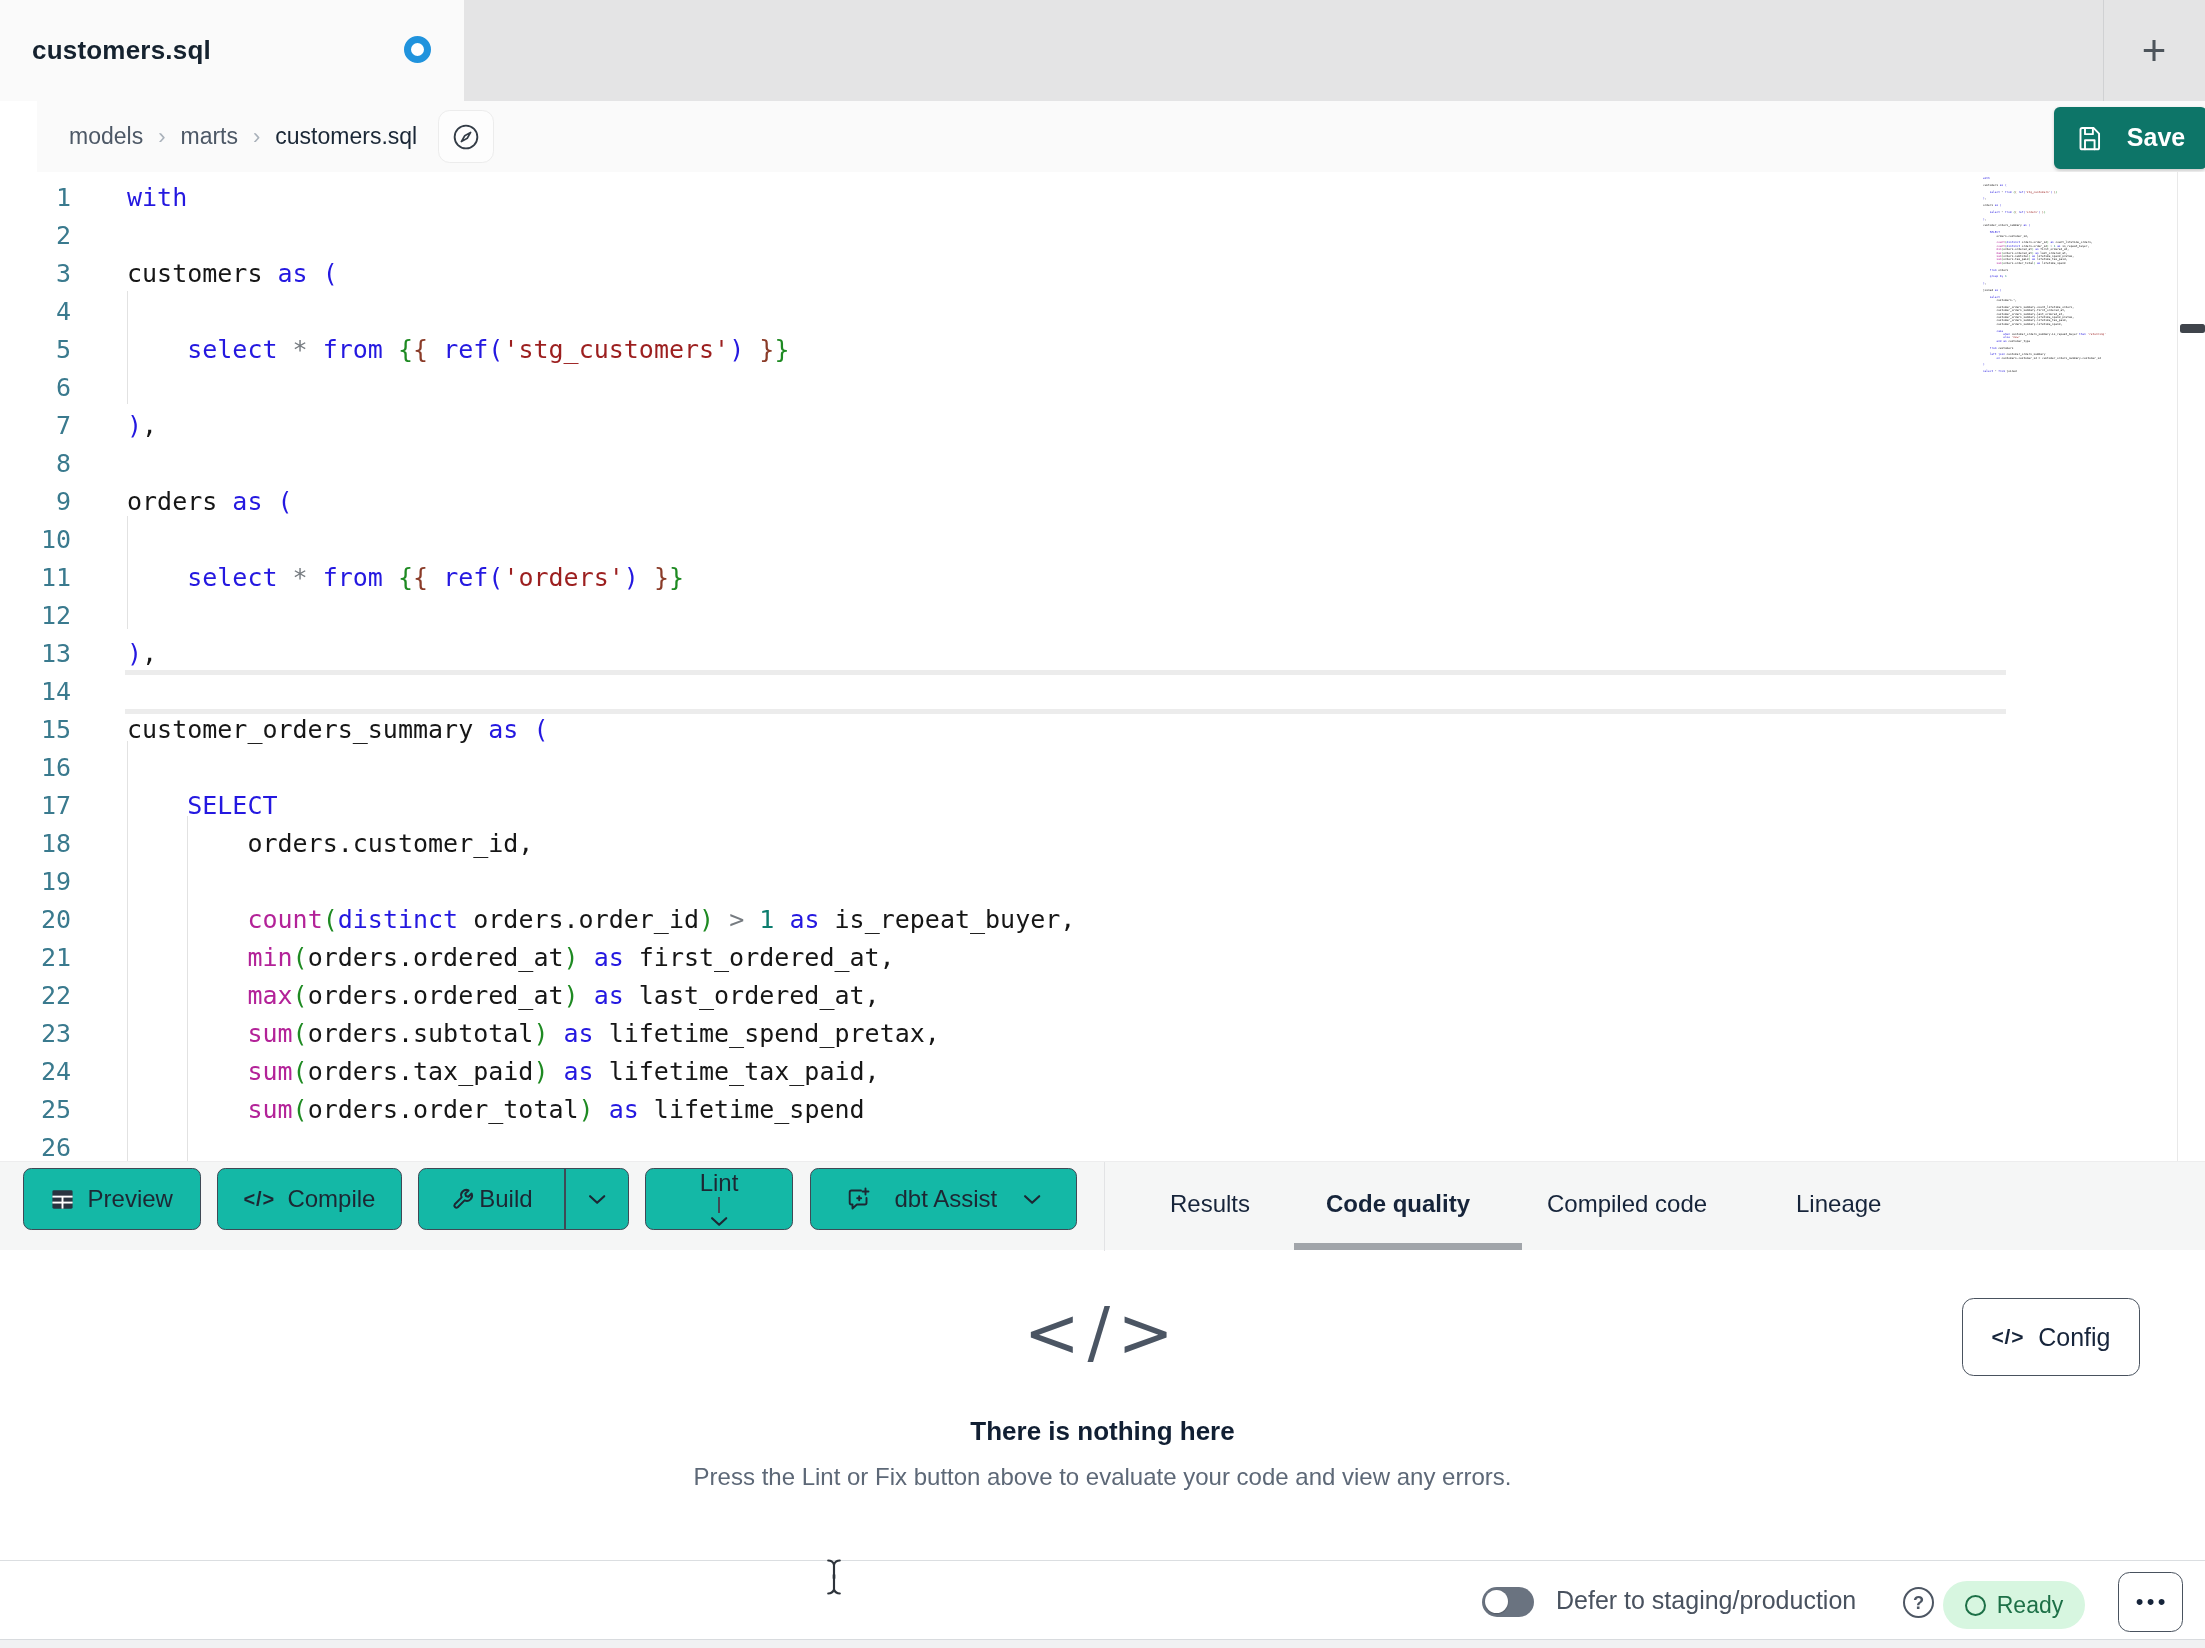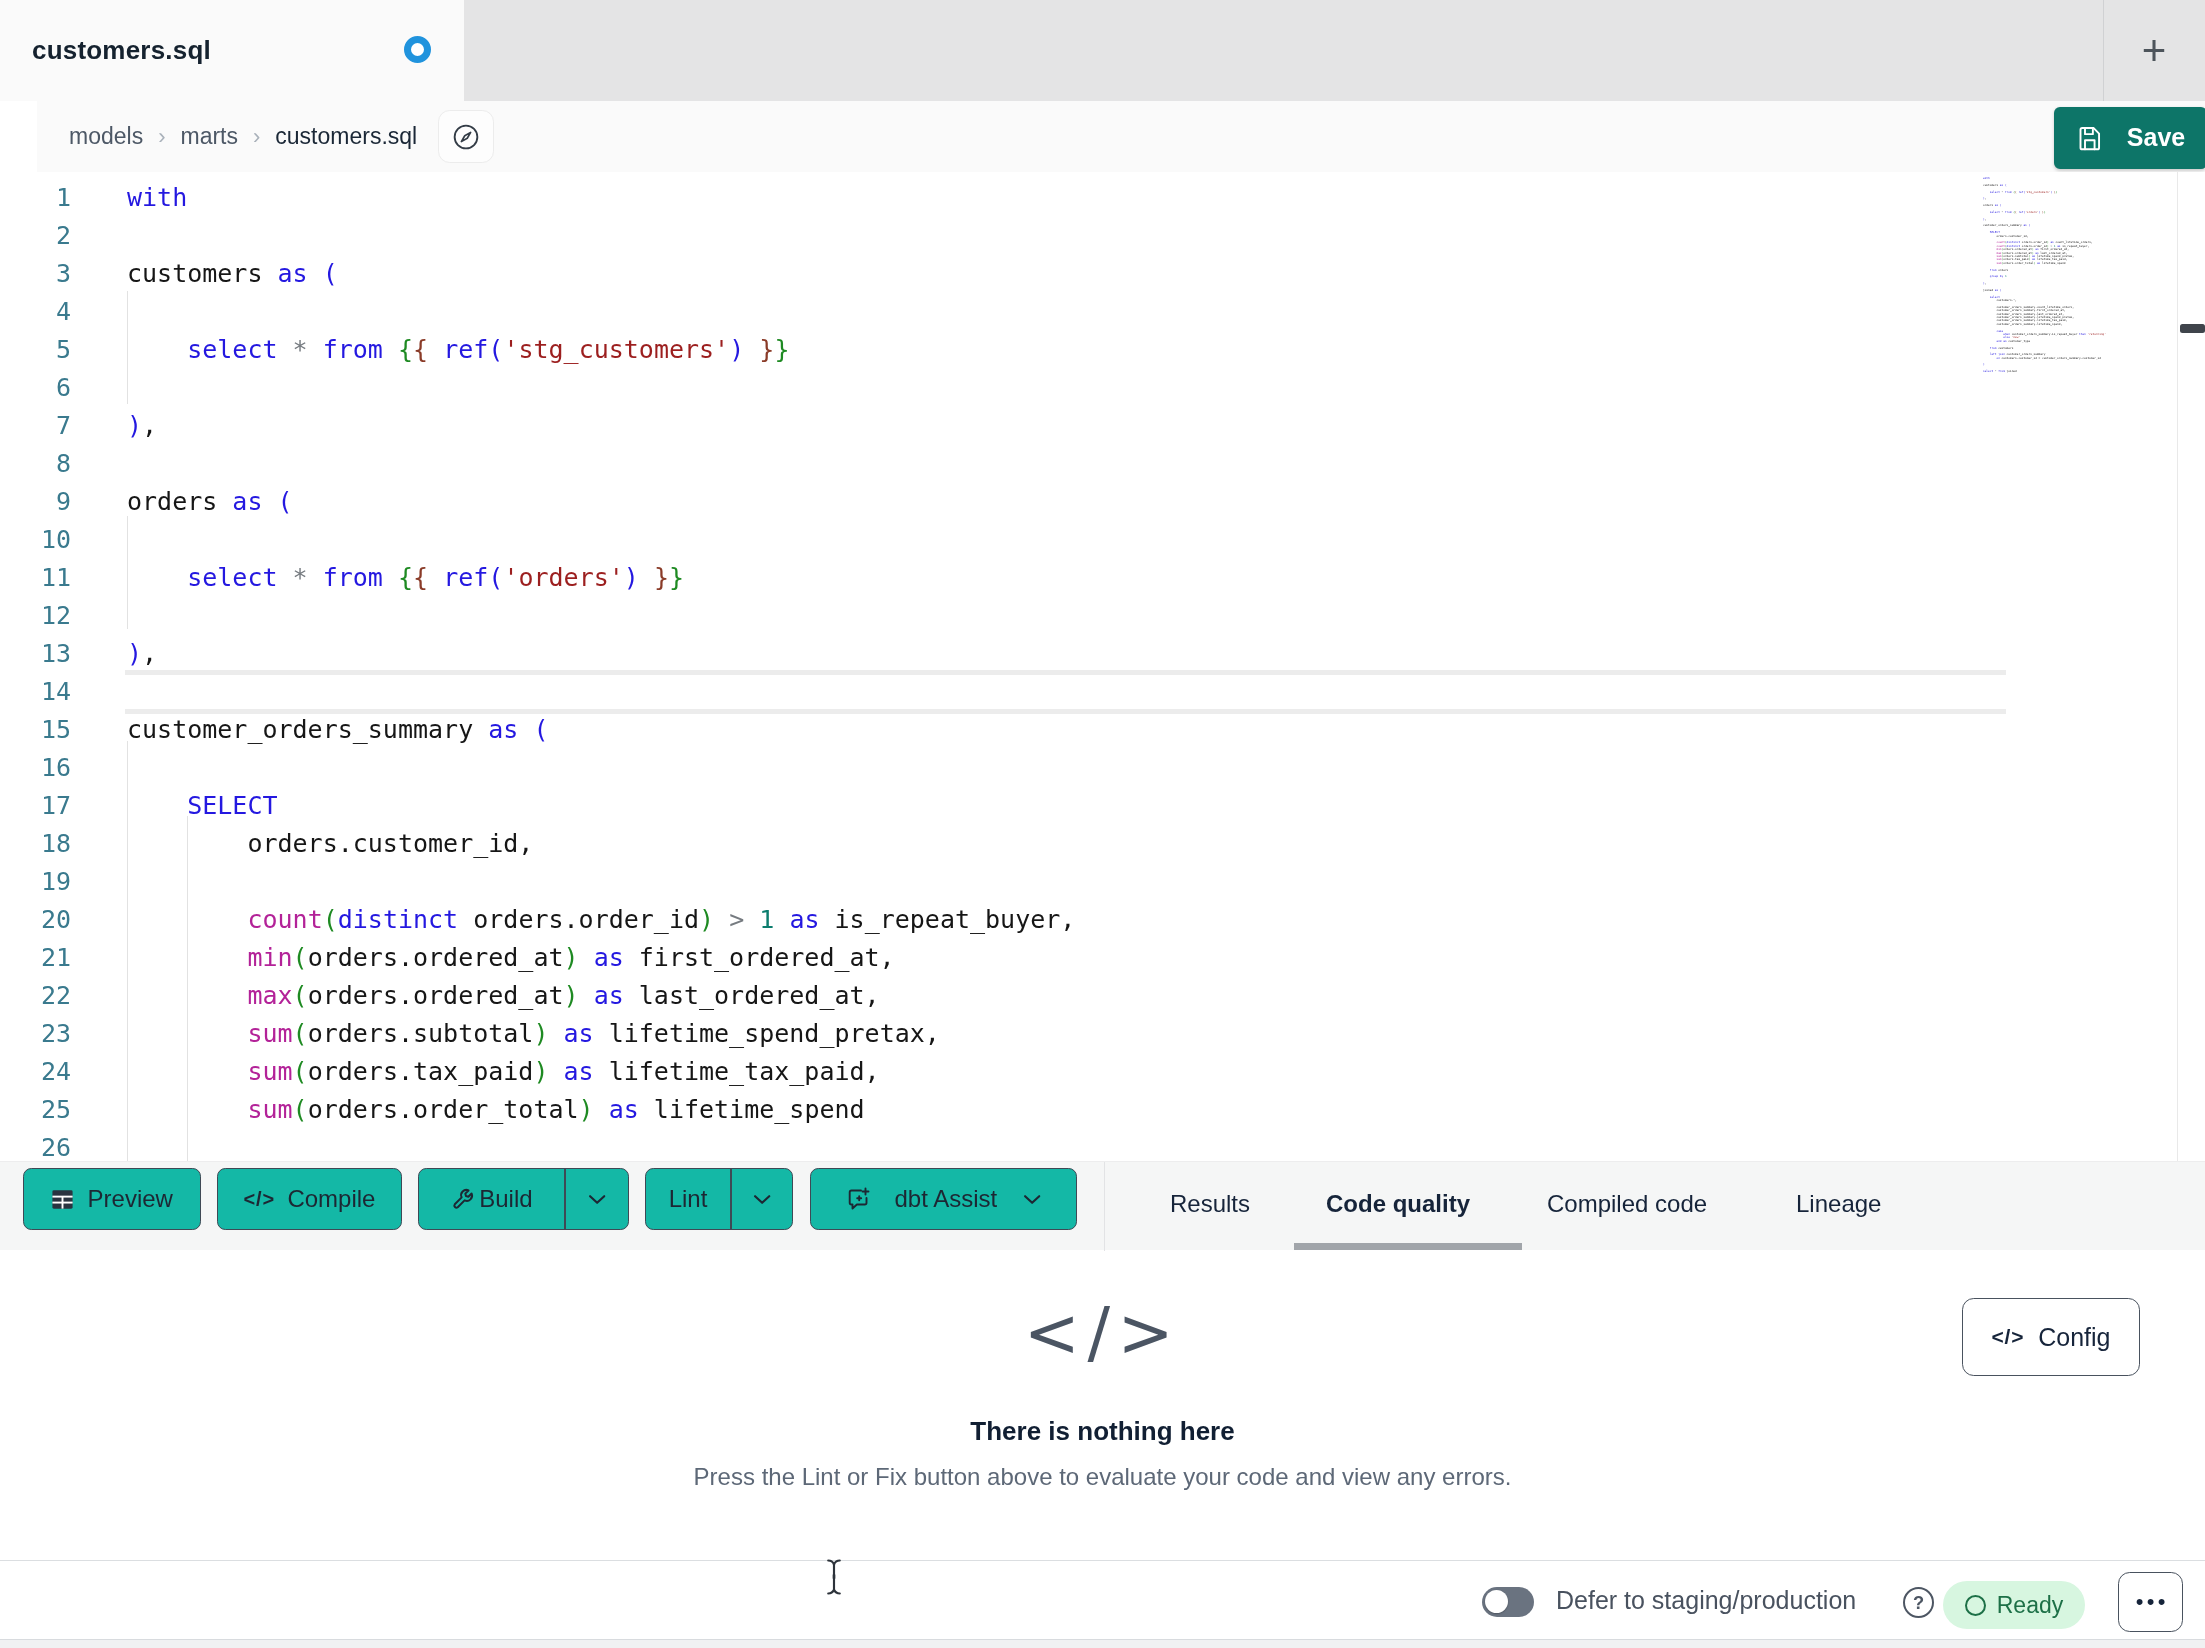--- a/index.html
+++ b/index.html
@@ -291,21 +291,21 @@
         </svg>
         <span>Build</span>
       </div>
       <div class="seg-div"></div>
       <div class="split-seg" style="width:63px;">
         <svg width="18.3" height="11" viewBox="0 0 22 13" fill="none">
           <polyline points="2.5,2.5 11,10.5 19.5,2.5" stroke="#1d2733" stroke-width="2.6" stroke-linecap="round" stroke-linejoin="round"></polyline>
         </svg>
       </div>
     </div>
-    <div class="tbtn" style="left:645px; width:148px; gap:0; padding:0;">
+    <div class="tbtn" style="left:645px; width:148px; gap:0; padding:0;flex-direction:column;">
       <div class="split-seg" style="width:85px;">
         <span>Lint</span>
       </div>
       <div class="seg-div"></div>
       <div class="split-seg" style="width:61px;">
         <svg width="18.3" height="11" viewBox="0 0 22 13" fill="none">
           <polyline points="2.5,2.5 11,10.5 19.5,2.5" stroke="#1d2733" stroke-width="2.6" stroke-linecap="round" stroke-linejoin="round"></polyline>
         </svg>
       </div>
     </div>

